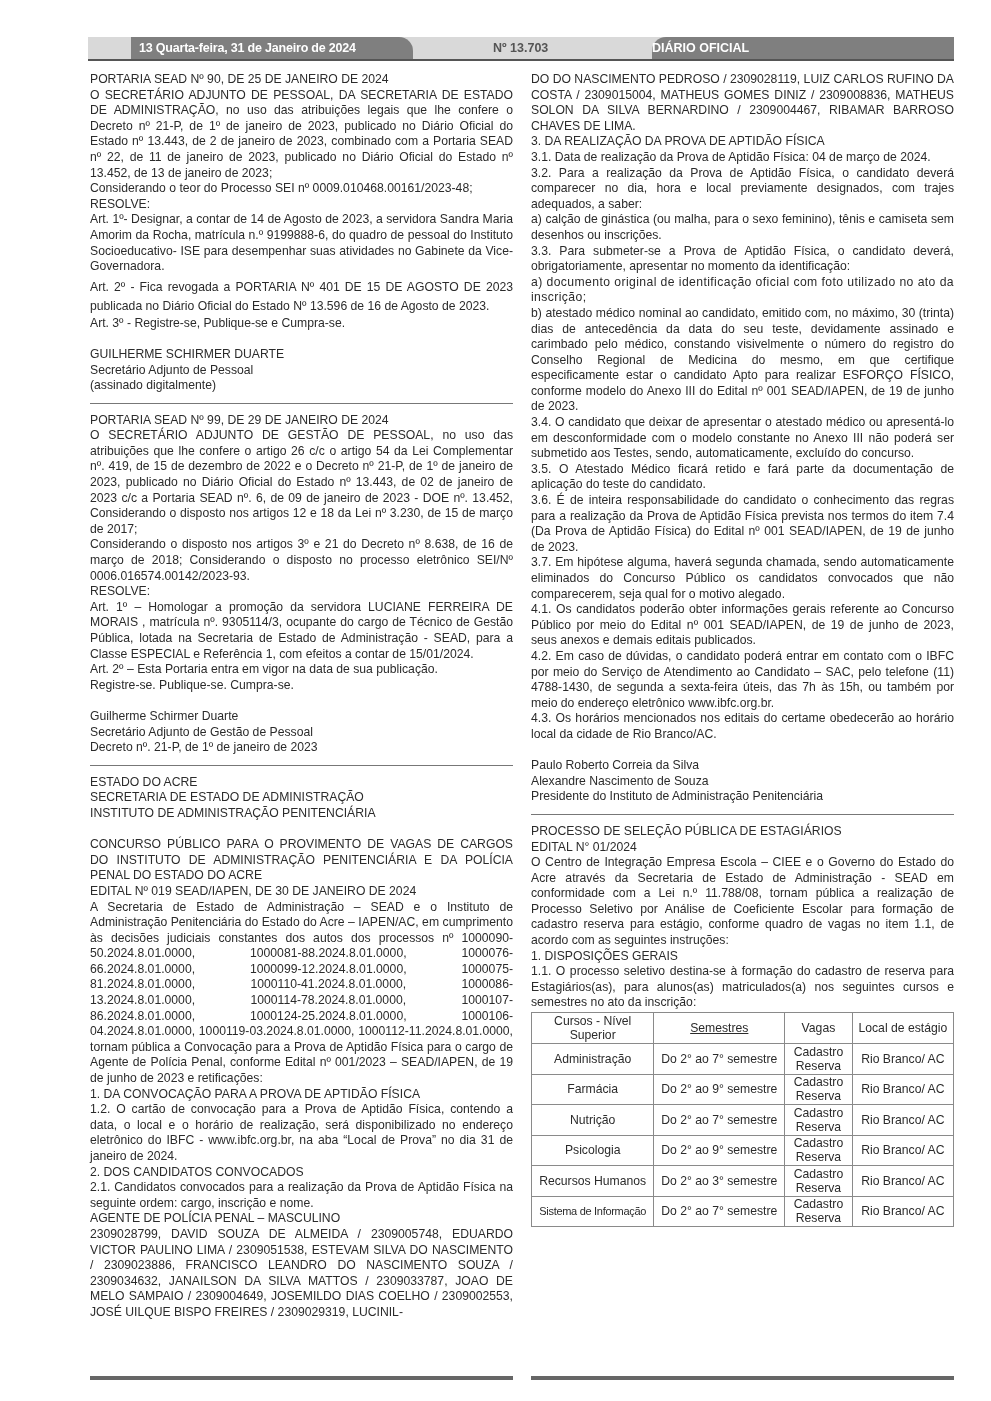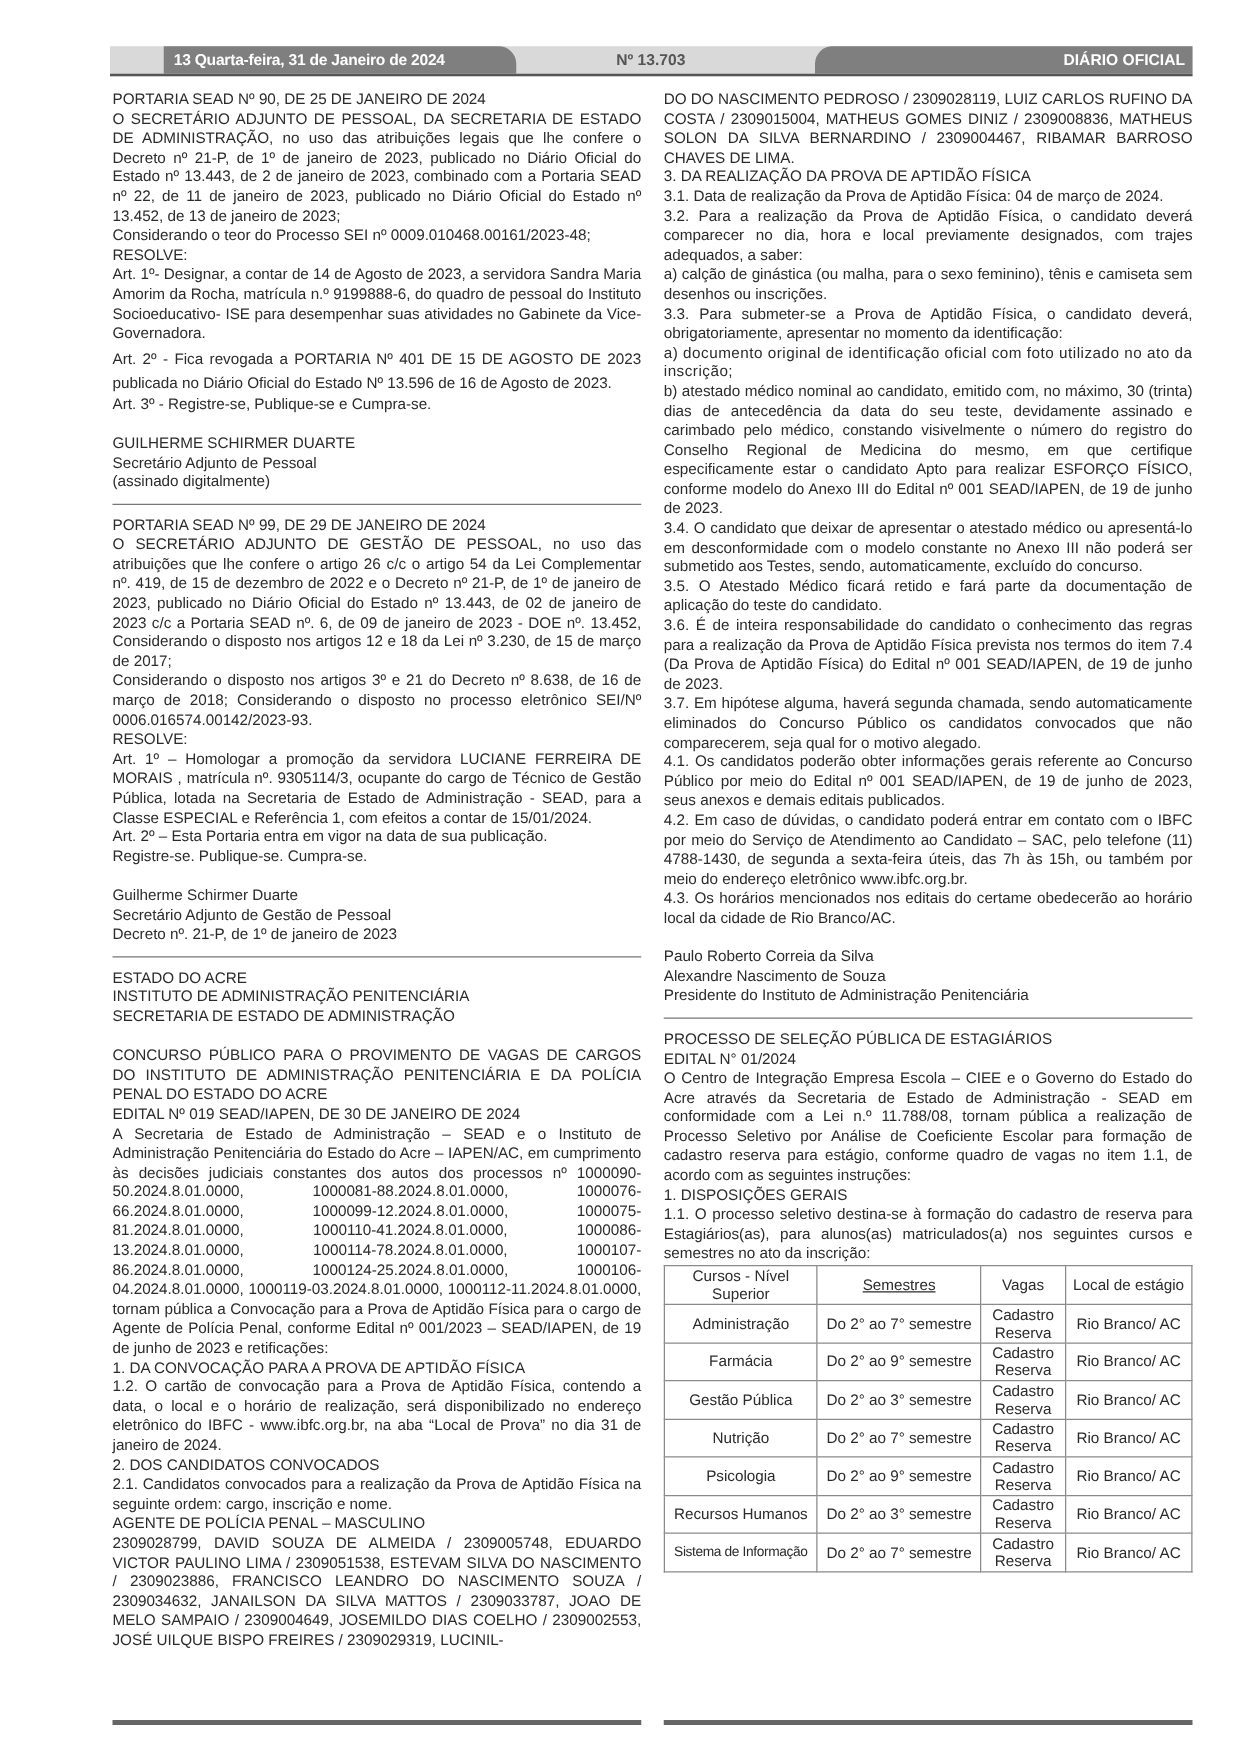--- a/index.html
+++ b/index.html
@@ -1,20 +1,20 @@
 <!DOCTYPE html>
 <html><head>
 <meta charset="utf-8">
 <style>
   html, body { margin: 0; padding: 0; background: #ffffff; }
   body { width: 991px; height: 1401px; position: relative; overflow: hidden; font-family: "Liberation Sans", sans-serif; color: #2b2b2b; }
   .header { position: absolute; left: 88px; top: 37px; width: 866px; height: 22px; background: #d9d9d9; border-bottom: 2px solid #555; }
   .hdr-left { position: absolute; left: 0; top: 0; width: 282px; height: 22px; background: #7f7f7f; border-top-right-radius: 14px; color: #fff; font-size: 12.5px; font-weight: bold; line-height: 22px; padding-left: 8px; box-sizing: border-box; letter-spacing: -0.2px; margin-left: 43px; }
   .hdr-mid { position: absolute; left: 405px; top: 0; line-height: 22px; font-size: 12.5px; font-weight: bold; color: #555; }
-  .hdr-right { position: absolute; right: 0; top: 0; width: 302px; height: 22px; background: #7f7f7f; border-top-left-radius: 14px; color: #fff; font-size: 12.5px; font-weight: bold; line-height: 22px; text-align: right; padding-right: 6px; box-sizing: border-box; }
+  .hdr-right { position: absolute; right: 0; top: 0; width: 302px; height: 22px; background: #7f7f7f; border-top-left-radius: 14px; color: #fff; font-size: 12.5px; font-weight: bold; line-height: 22px; padding-right: 6px; box-sizing: border-box; }
   .col { position: absolute; top: 72px; width: 423px; font-size: 12.2px; line-height: 15.6px; text-align: justify; }
   .col.left { left: 90px; }
   .col.right { left: 531px; }
   .col p { margin: 0; }
   .gap { height: 15.6px; }
   .sep { border: 0; border-top: 1px solid #777; margin: 9px 0 9px 0; }
   table.vagas { width: 100%; border-collapse: collapse; margin-top: 1px; font-size: 12.2px; line-height: 14px; }
   table.vagas td, table.vagas th { border: 1px solid #8a8a8a; text-align: center; font-weight: normal; padding: 0 1px; height: 29.5px; }
   table.vagas th { height: 30px; margin-top: 20px; }
   .c1 { width: 29%; } .c2 { width: 31%; text-decoration: underline; } .c3 { width: 16%; } .c4 { width: 24%; }
@@ -54,22 +54,22 @@
     <p>Art. 2º – Esta Portaria entra em vigor na data de sua publicação.</p>
     <p>Registre-se. Publique-se. Cumpra-se.</p>
     <div class="gap"></div>
     <p>Guilherme Schirmer Duarte</p>
     <p>Secretário Adjunto de Gestão de Pessoal</p>
     <p>Decreto nº. 21-P, de 1º de janeiro de 2023</p>
   </section>
   <hr class="sep">
   <section>
     <p>ESTADO DO ACRE</p>
+    <p>SECRETARIA DE ESTADO DE ADMINISTRAÇÃO</p>
     <p>INSTITUTO DE ADMINISTRAÇÃO PENITENCIÁRIA</p>
-    <p>SECRETARIA DE ESTADO DE ADMINISTRAÇÃO</p>
     <div class="gap"></div>
     <p>CONCURSO PÚBLICO PARA O PROVIMENTO DE VAGAS DE CARGOS DO INSTITUTO DE ADMINISTRAÇÃO PENITENCIÁRIA E DA POLÍCIA PENAL DO ESTADO DO ACRE</p>
     <p>EDITAL Nº 019 SEAD/IAPEN, DE 30 DE JANEIRO DE 2024</p>
     <p>A Secretaria de Estado de Administração – SEAD e o Instituto de Administração Penitenciária do Estado do Acre – IAPEN/AC, em cumprimento às decisões judiciais constantes dos autos dos processos nº 1000090-50.2024.8.01.0000, 1000081-88.2024.8.01.0000, 1000076-66.2024.8.01.0000, 1000099-12.2024.8.01.0000, 1000075-81.2024.8.01.0000, 1000110-41.2024.8.01.0000, 1000086-13.2024.8.01.0000, 1000114-78.2024.8.01.0000, 1000107-86.2024.8.01.0000, 1000124-25.2024.8.01.0000, 1000106-04.2024.8.01.0000, 1000119-03.2024.8.01.0000, 1000112-11.2024.8.01.0000, tornam pública a Convocação para a Prova de Aptidão Física para o cargo de Agente de Polícia Penal, conforme Edital nº 001/2023 – SEAD/IAPEN, de 19 de junho de 2023 e retificações:</p>
     <p>1. DA CONVOCAÇÃO PARA A PROVA DE APTIDÃO FÍSICA</p>
     <p>1.2. O cartão de convocação para a Prova de Aptidão Física, contendo a data, o local e o horário de realização, será disponibilizado no endereço eletrônico do IBFC - www.ibfc.org.br, na aba “Local de Prova” no dia 31 de janeiro de 2024.</p>
     <p>2. DOS CANDIDATOS CONVOCADOS</p>
     <p>2.1. Candidatos convocados para a realização da Prova de Aptidão Física na seguinte ordem: cargo, inscrição e nome.</p>
     <p>AGENTE DE POLÍCIA PENAL – MASCULINO</p>
     <p>2309028799, DAVID SOUZA DE ALMEIDA / 2309005748, EDUARDO VICTOR PAULINO LIMA / 2309051538, ESTEVAM SILVA DO NASCIMENTO / 2309023886, FRANCISCO LEANDRO DO NASCIMENTO SOUZA / 2309034632, JANAILSON DA SILVA MATTOS / 2309033787, JOAO DE MELO SAMPAIO / 2309004649, JOSEMILDO DIAS COELHO / 2309002553, JOSÉ UILQUE BISPO FREIRES / 2309029319, LUCINIL-</p>
@@ -119,26 +119,20 @@
           <td>Cadastro Reserva</td>
           <td>Rio Branco/ AC</td>
         </tr>
         <tr>
           <td>Farmácia</td>
           <td>Do 2° ao 9° semestre</td>
           <td>Cadastro Reserva</td>
           <td>Rio Branco/ AC</td>
         </tr>
         <tr>
-          <td>Gestão Pública</td>
-          <td>Do 2° ao 3° semestre</td>
-          <td>Cadastro Reserva</td>
-          <td>Rio Branco/ AC</td>
-        </tr>
-        <tr>
           <td>Nutrição</td>
           <td>Do 2° ao 7° semestre</td>
           <td>Cadastro Reserva</td>
           <td>Rio Branco/ AC</td>
         </tr>
         <tr>
           <td>Psicologia</td>
           <td>Do 2° ao 9° semestre</td>
           <td>Cadastro Reserva</td>
           <td>Rio Branco/ AC</td>

